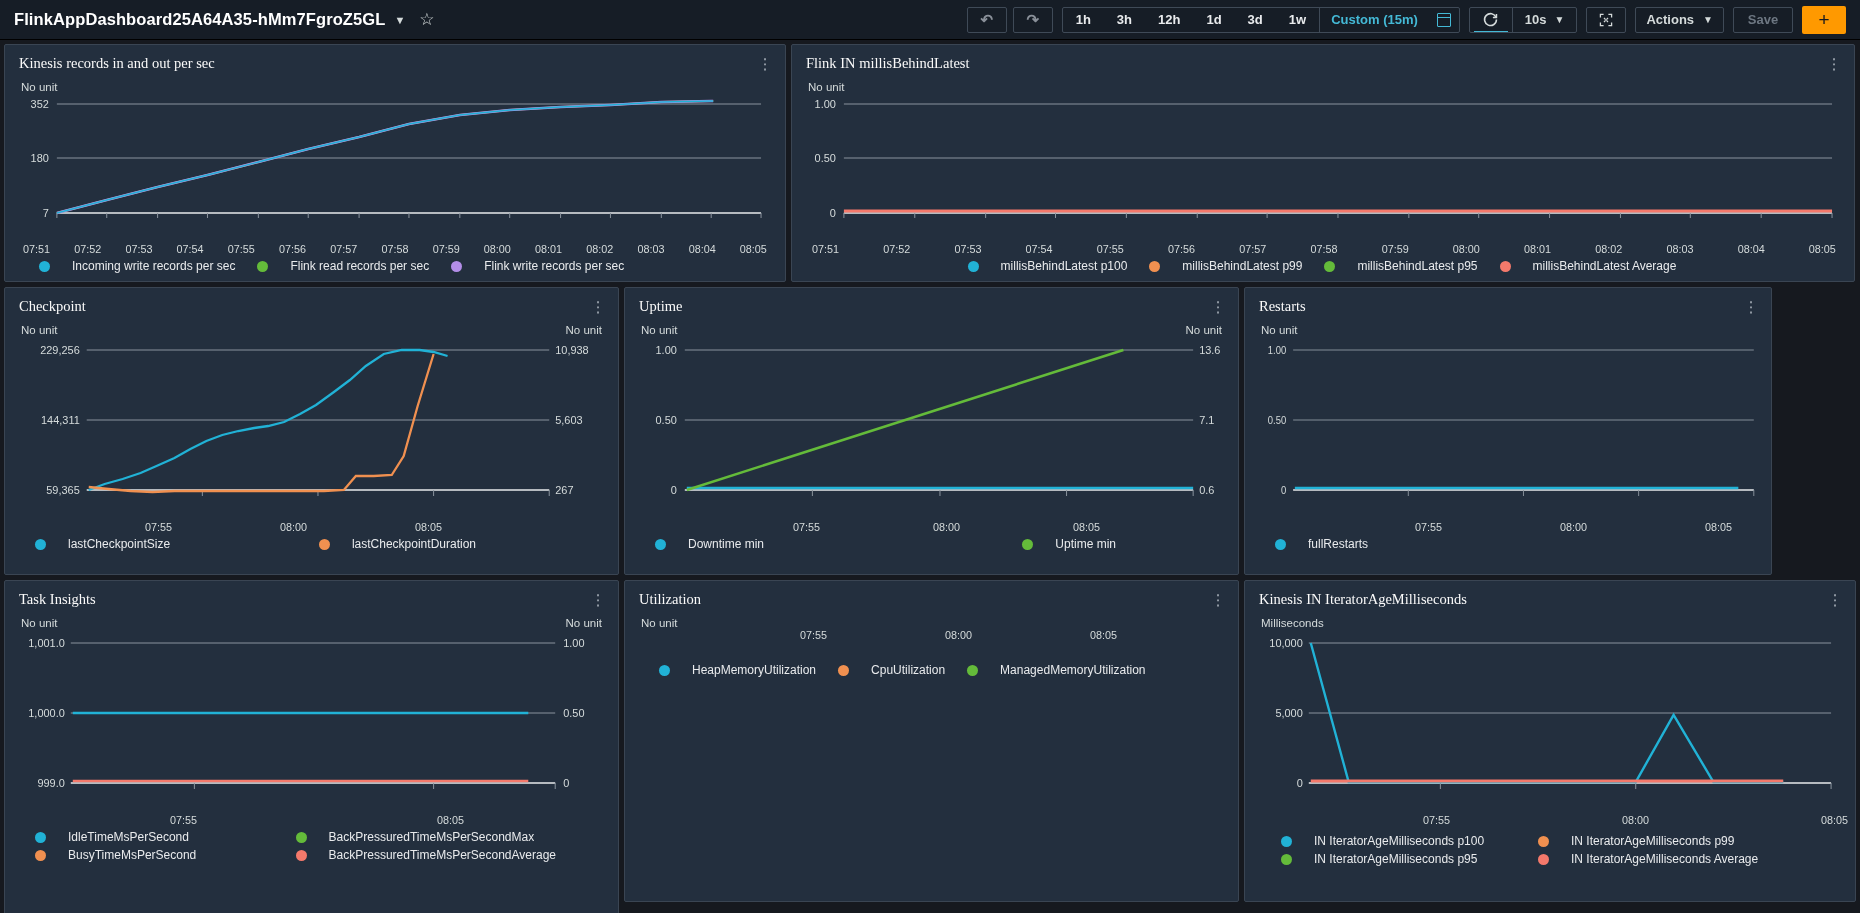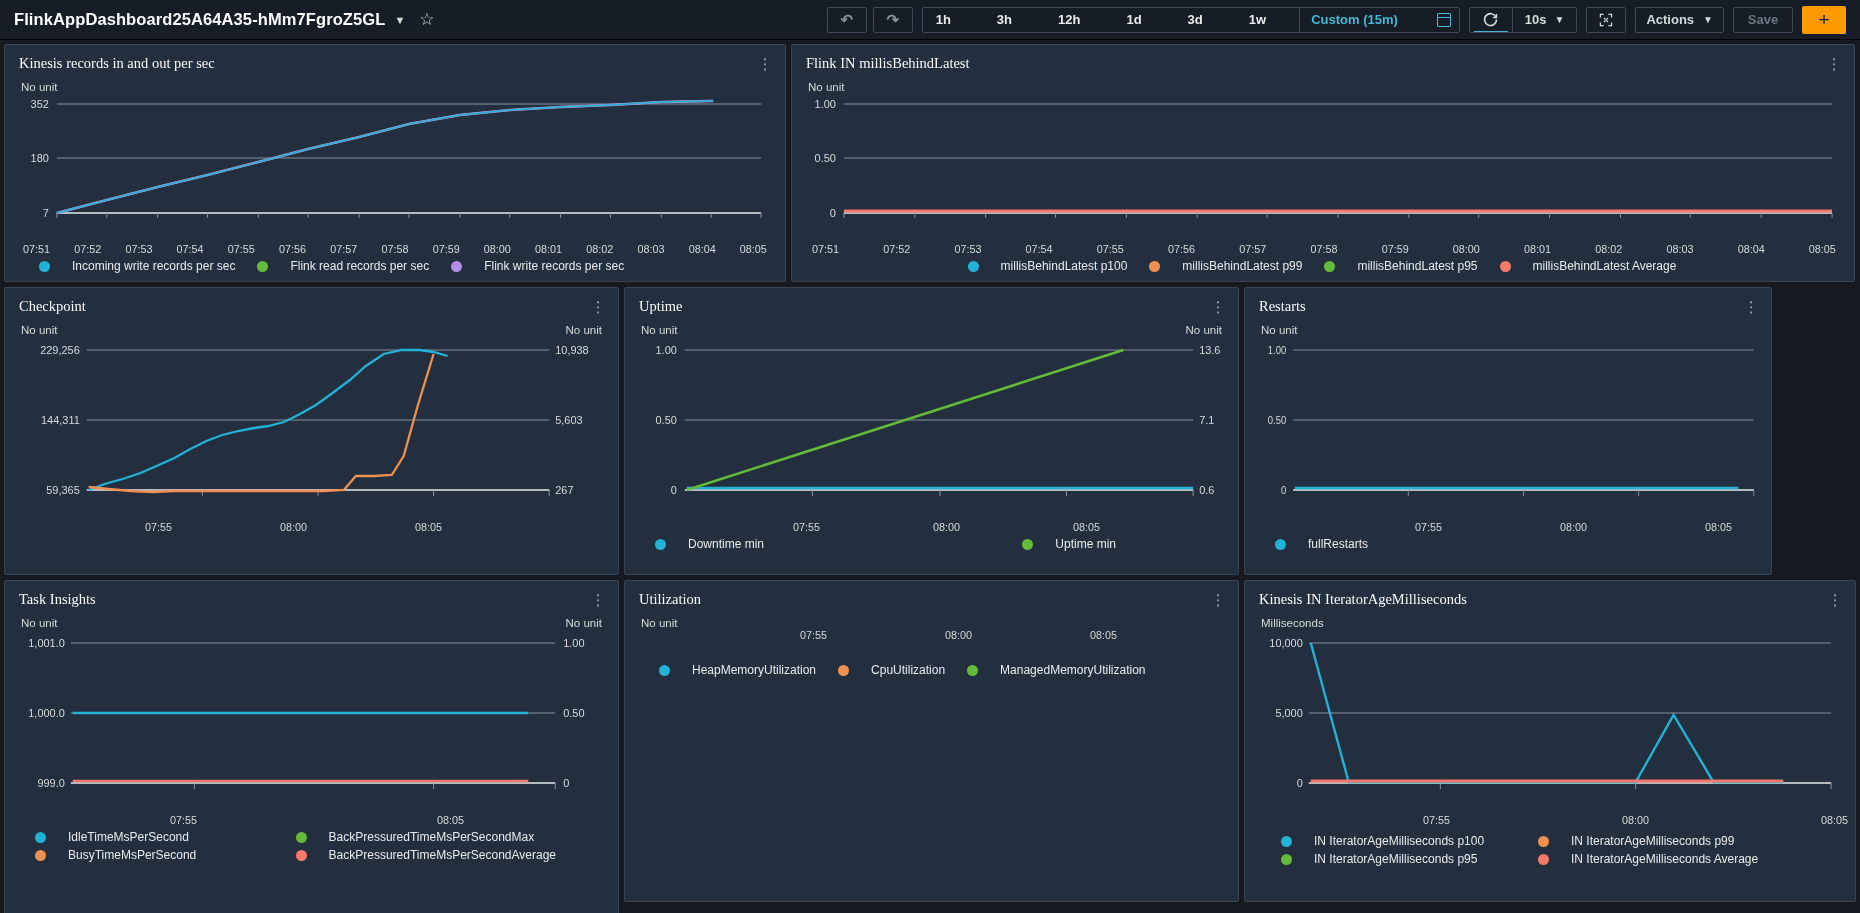--- a/index.html
+++ b/index.html
@@ -35,21 +35,21 @@
     border-radius: 2px;
     color: #d5dbdb; font-size: 13px; font-weight: bold;
     display: flex; align-items: center; justify-content: center;
     padding: 0 10px; cursor: pointer;
   }
   .undo-redo { display: flex; gap: 6px; }
   .undo-redo .tb-btn { width: 40px; padding: 0; font-size: 15px; color: #8a9099; }
 
   #range-group {
     display: flex; align-items: center; height: 26px;
-    border: 1px solid #3f4a57; border-radius: 2px; overflow: hidden; gap: 20px;
+    border: 1px solid #3f4a57; border-radius: 2px; overflow: hidden;
   }
   #range-group .rng {
     padding: 0 13px; height: 100%;
     display: flex; align-items: center;
     font-size: 13px; font-weight: bold; color: #e9ebed;
     cursor: pointer;
   }
   #range-group .rng.custom { color: #44b9d6; border-left: 1px solid #3f4a57; padding: 0 11px; }
   #range-group .cal { padding: 0 8px; display: flex; align-items: center; }
   .cal-ico {
@@ -355,20 +355,30 @@
           <line class="tick" x1="546" y1="154" x2="546" y2="160"></line>
           <polyline fill="none" stroke="#21b2d6" stroke-width="2.3" points="84,154 100,148 118,143 136,137 152,130 170,122 186,113 202,105 218,99 234,95 250,92 264,90 280,86 296,78 312,69 330,56 346,44 362,30 380,18 398,14 416,14 430,16 444,20"></polyline>
           <polyline fill="none" stroke="#f09050" stroke-width="2.3" points="84,151 104,153 126,155 148,156 170,155 192,155 214,155 236,155 258,155 280,155 300,155 320,155 340,154 352,140 370,140 388,139 400,120 414,70 430,18"></polyline>
         </svg>
       </div>
       <div style="display:flex;font-size:10.8px;color:#d5dbdb;padding-left:140px;gap:108px">
         <span>07:55</span>
         <span>08:00</span>
         <span>08:05</span>
       </div>
+      <div class="legend" style="padding-left:30px;justify-content:space-between;padding-right:120px">
+        <div class="lg-item">
+            <span class="dot" style="background:#21b2d6"></span>
+            <span>lastCheckpointSize</span>
+          </div>
+        <div class="lg-item">
+            <span class="dot" style="background:#f09050"></span>
+            <span>lastCheckpointDuration</span>
+          </div>
+      </div>
     </div>
 
     <div class="panel" style="width:615px;height:288px">
       <div class="panel-head">
         <div class="panel-title">Uptime</div>
         <div class="kebab">⋮</div>
       </div>
       <div class="unit-row">
         <span class="unit-label">No unit</span>
         <span class="unit-label">No unit</span>

